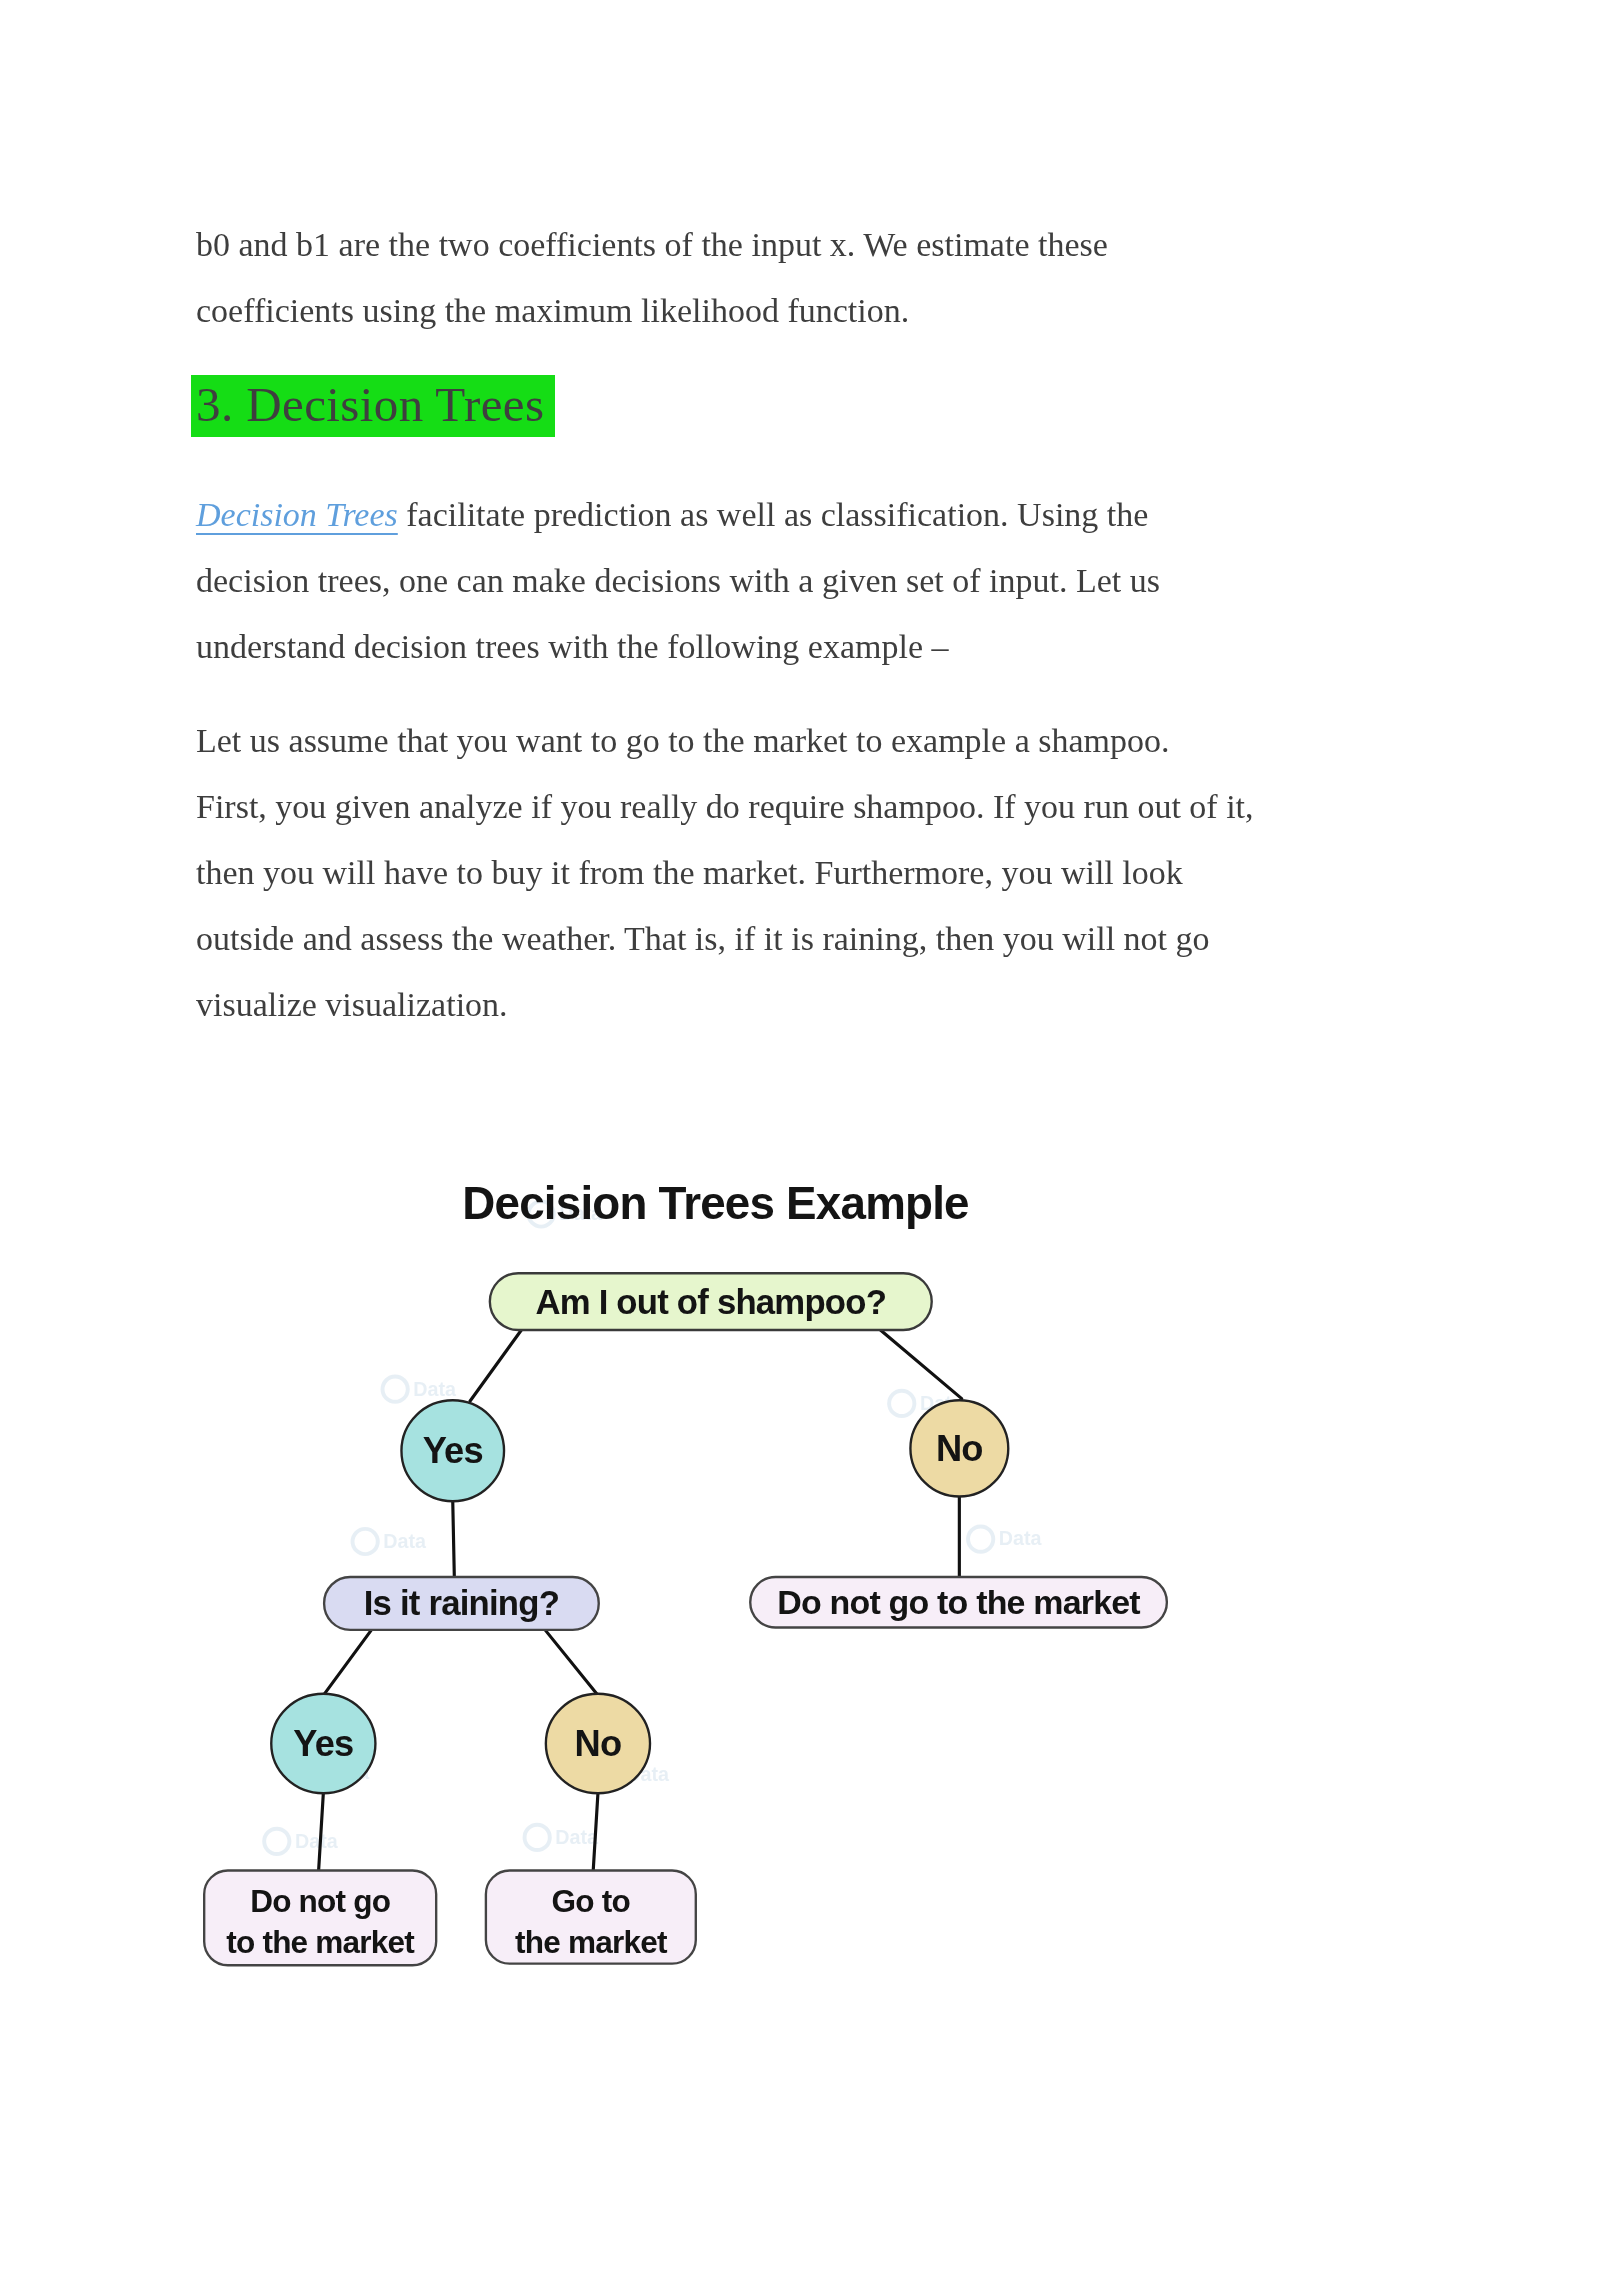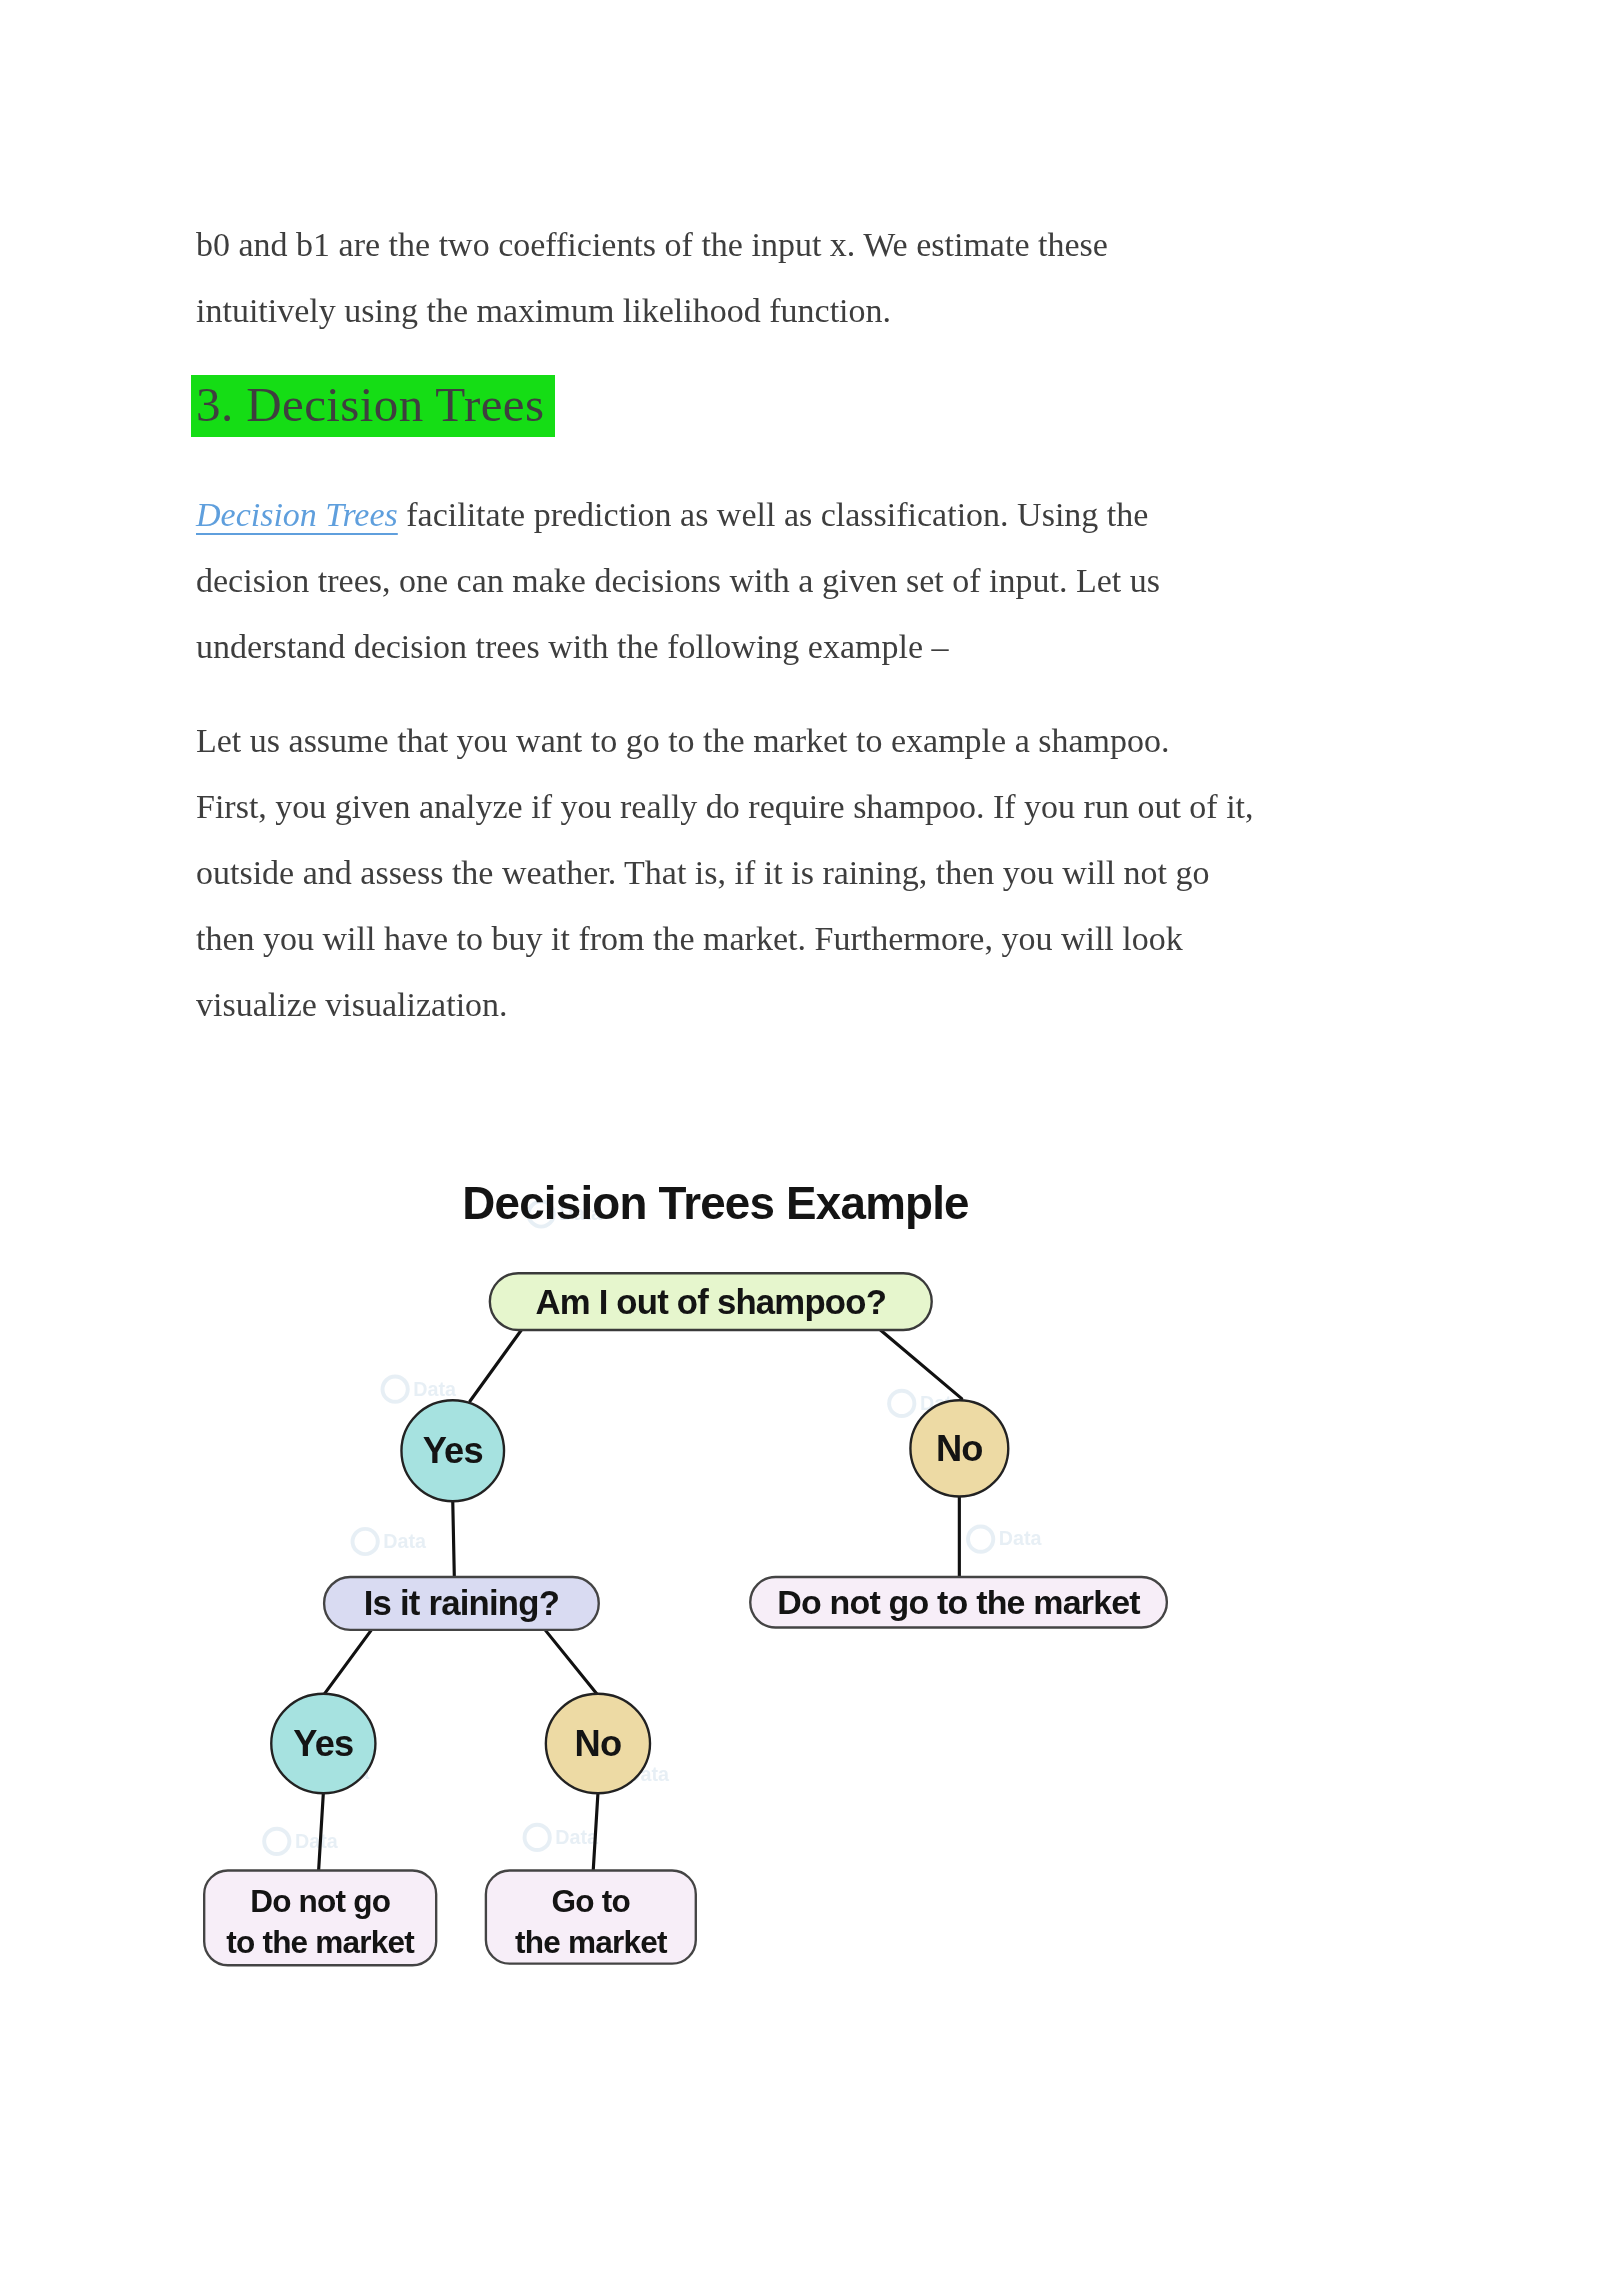--- a/index.html
+++ b/index.html
@@ -77,36 +77,36 @@
 </style>
 </head>
 <body>
 
 <div class="page">
 
   <div class="content">
 
     <p class="para-1">
       <span class="tline">b0 and b1 are the two coefficients of the input x. We estimate these</span>
-      <span class="tline">intuitively using the maximum likelihood function.</span>
+      <span class="tline">coefficients using the maximum likelihood function.</span>
     </p>
 
     <h2 class="section-heading"><mark>3. Decision Trees</mark></h2>
 
     <p class="para-2">
       <span class="tline"><a class="doc-link" href="#">Decision Trees</a><span> facilitate prediction as well as classification. Using the</span></span>
       <span class="tline">decision trees, one can make decisions with a given set of input. Let us</span>
       <span class="tline">understand decision trees with the following example –</span>
     </p>
 
     <p class="para-3">
       <span class="tline">Let us assume that you want to go to the market to example a shampoo.</span>
       <span class="tline">First, you given analyze if you really do require shampoo. If you run out of it,</span>
+      <span class="tline">then you will have to buy it from the market. Furthermore, you will look</span>
       <span class="tline">outside and assess the weather. That is, if it is raining, then you will not go</span>
-      <span class="tline">then you will have to buy it from the market. Furthermore, you will look</span>
       <span class="tline">visualize visualization.</span>
     </p>
   </div>
 
   <svg class="tree" width="1026" height="868" viewBox="0 0 1300 1100">
 
     <g class="wm">
       <circle cx="455" cy="90" r="16"></circle>
       <text x="478" y="98">Data</text>
     </g>

